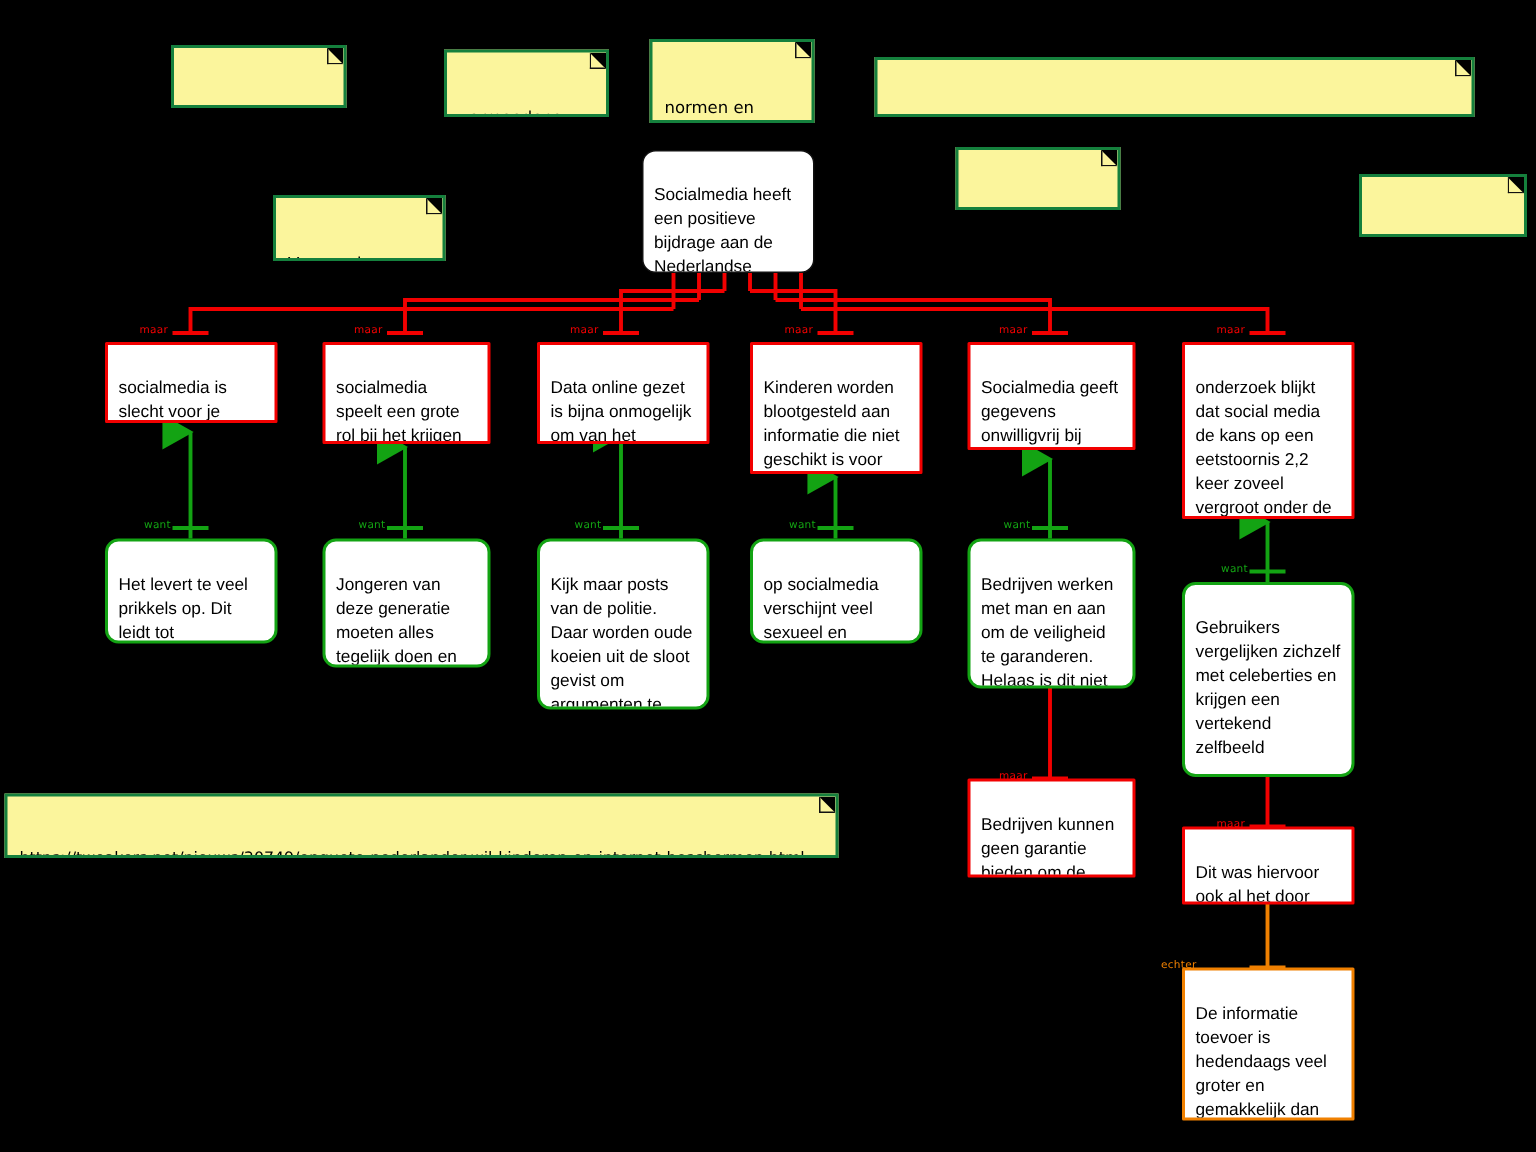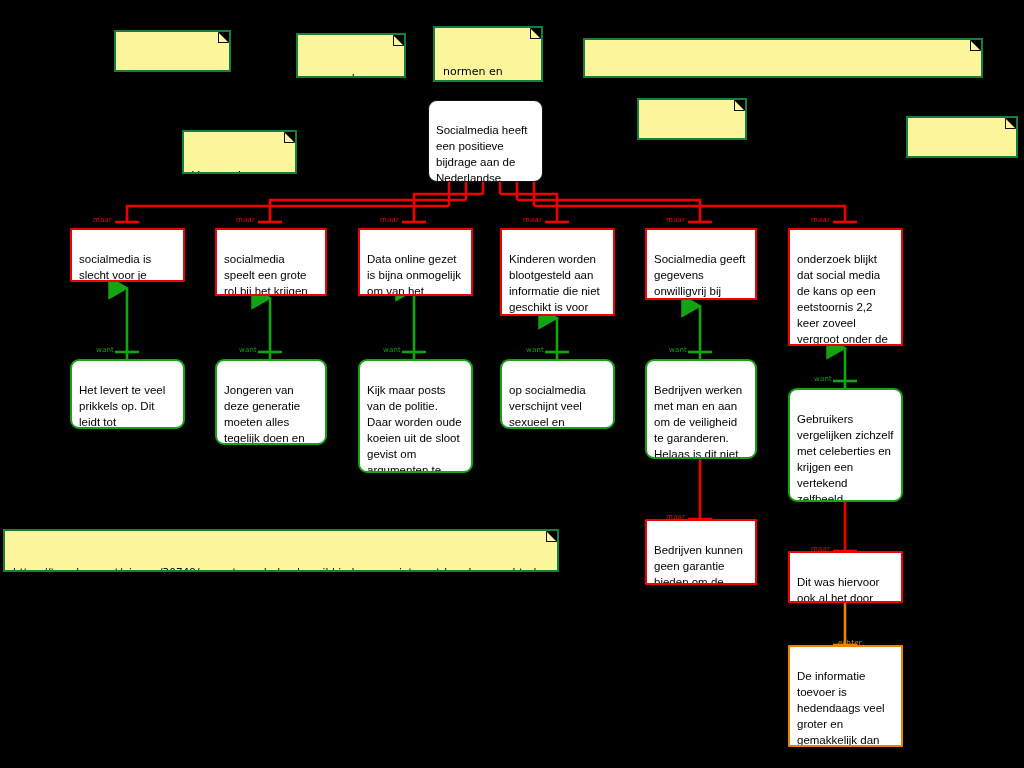--- a/index.html
+++ b/index.html
@@ -268,21 +268,21 @@
   </div>
 
   <div class="box pro" style="left:500px; top:359px; width:115px; height:70px;">
     <span>op socialmedia verschijnt veel sexueel en vijandig content</span>
   </div>
 
   <div class="box pro" style="left:645px; top:359px; width:112px; height:100px;">
     <span>Bedrijven werken met man en aan om de veiligheid te garanderen. Helaas is dit niet altijd mogelijk.</span>
   </div>
 
-  <div class="box pro" style="left:788px; top:388px; width:115px; height:114px;">
+  <div class="box pro" style="left:788px; top:388px; width:115px; height:130px;">
     <span>Gebruikers vergelijken zichzelf met celeberties en krijgen een vertekend zelfbeeld</span>
   </div>
 
   <div class="box con" style="left:645px; top:519px; width:112px; height:66px;">
     <span>Bedrijven kunnen geen garantie bieden om de data te beschermen.</span>
   </div>
 
   <div class="box con" style="left:788px; top:551px; width:115px; height:52px;">
     <span>Dit was hiervoor ook al het door tabloids en kranten.</span>
   </div>
@@ -301,15 +301,15 @@
   <div class="edge-label lbl-want" style="left:96px; top:346px;"><span>want</span></div>
   <div class="edge-label lbl-want" style="left:239px; top:346px;"><span>want</span></div>
   <div class="edge-label lbl-want" style="left:383px; top:346px;"><span>want</span></div>
   <div class="edge-label lbl-want" style="left:526px; top:346px;"><span>want</span></div>
   <div class="edge-label lbl-want" style="left:669px; top:346px;"><span>want</span></div>
   <div class="edge-label lbl-want" style="left:814px; top:375px;"><span>want</span></div>
 
   <div class="edge-label lbl-maar" style="left:666px; top:513px;"><span>maar</span></div>
   <div class="edge-label lbl-maar" style="left:811px; top:545px;"><span>maar</span></div>
 
-  <div class="edge-label lbl-echter" style="left:838px; top:639px;"><span>echter</span></div>
+  <div class="edge-label lbl-echter" style="left:774px; top:639px;"><span>echter</span></div>
 
 </div>
 
 </body></html>

